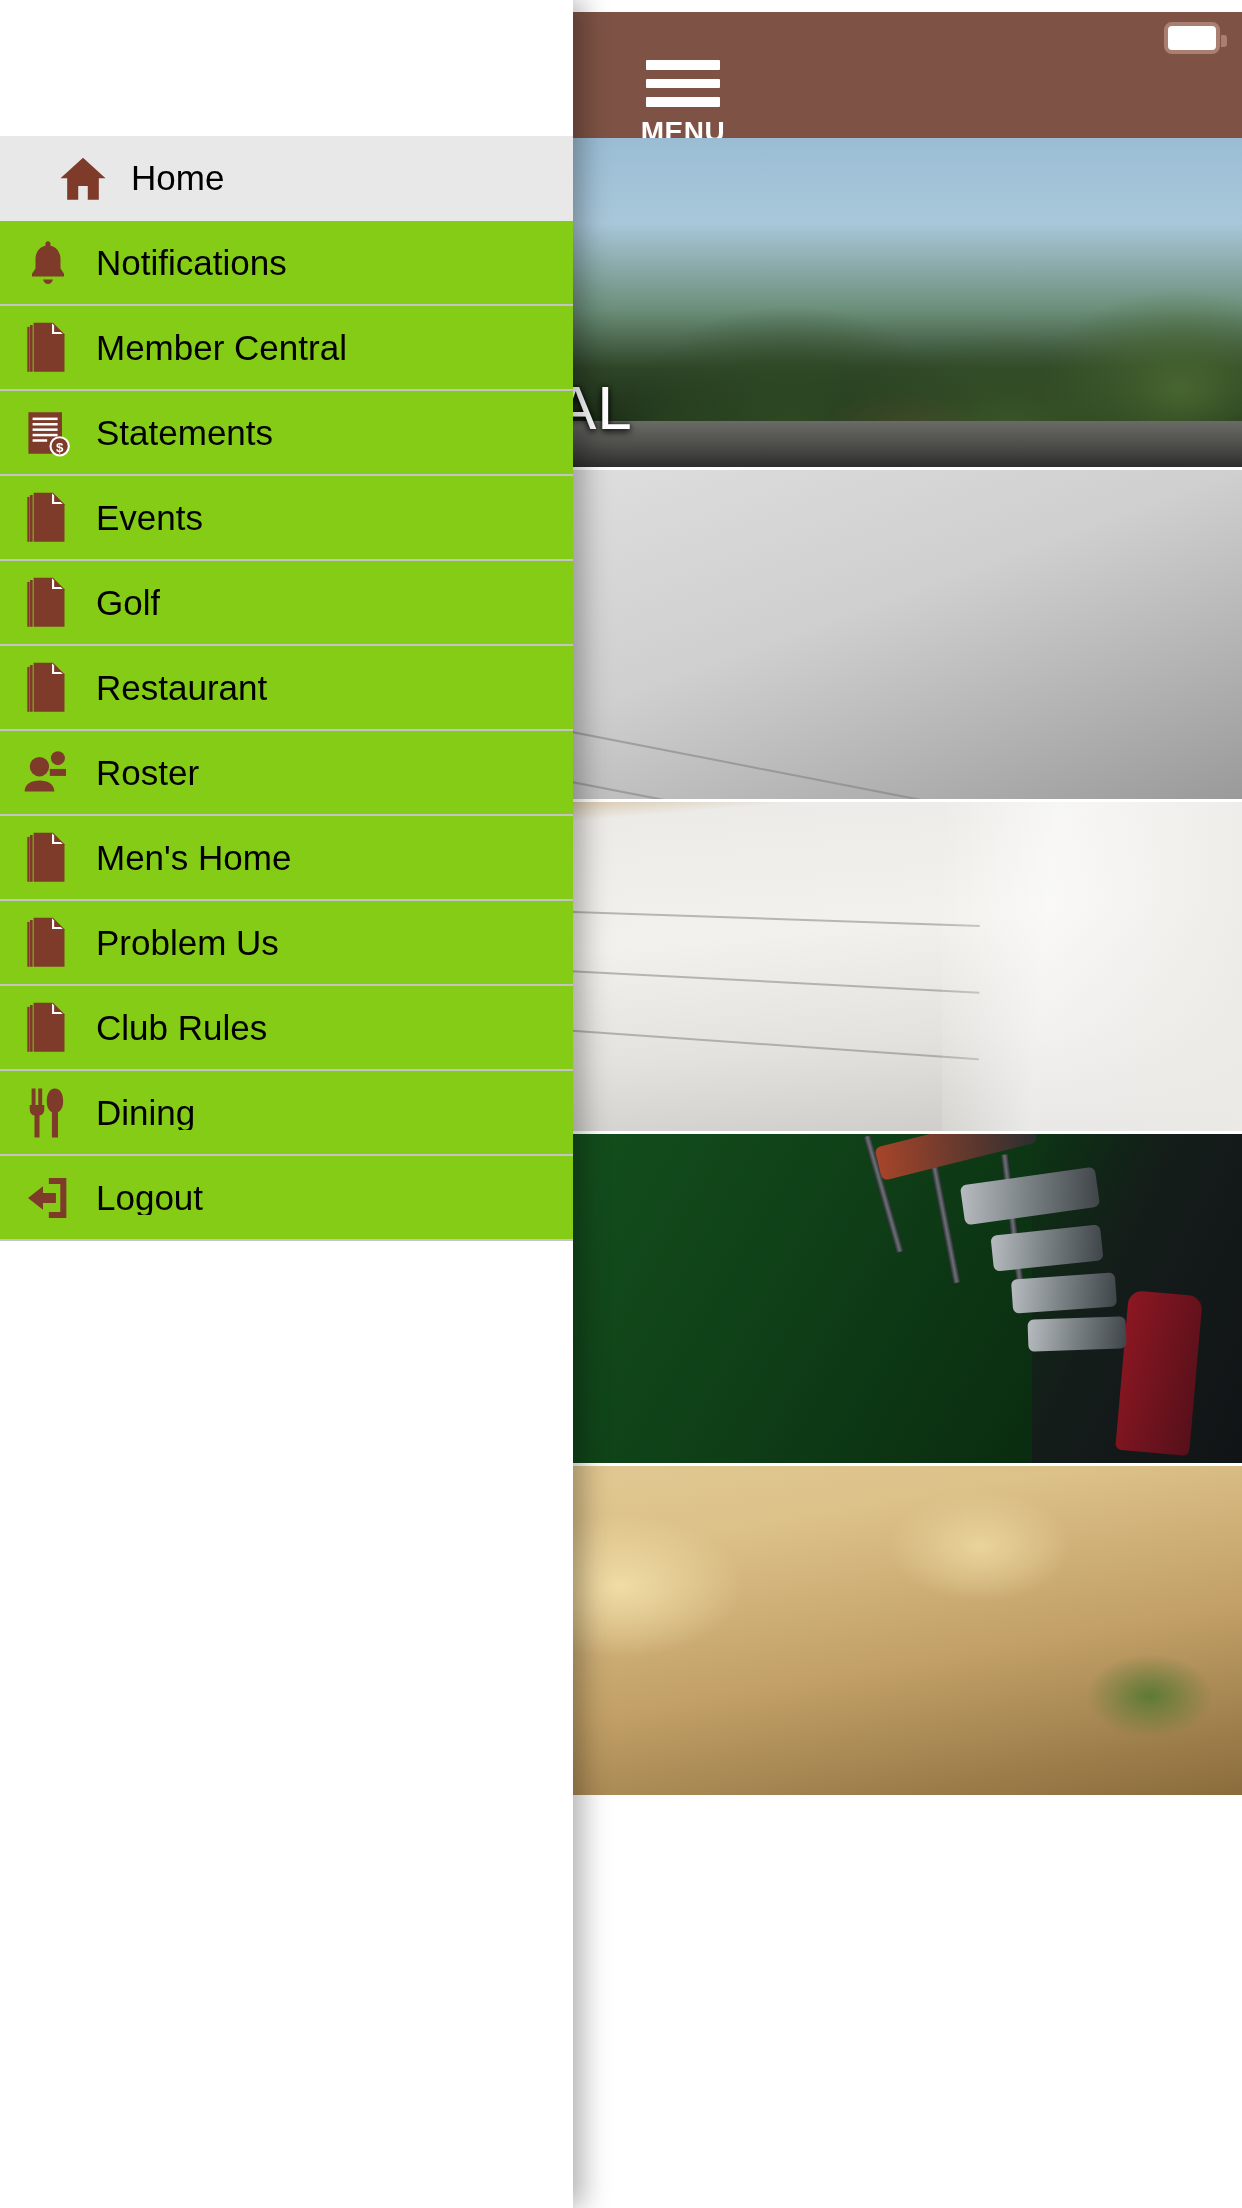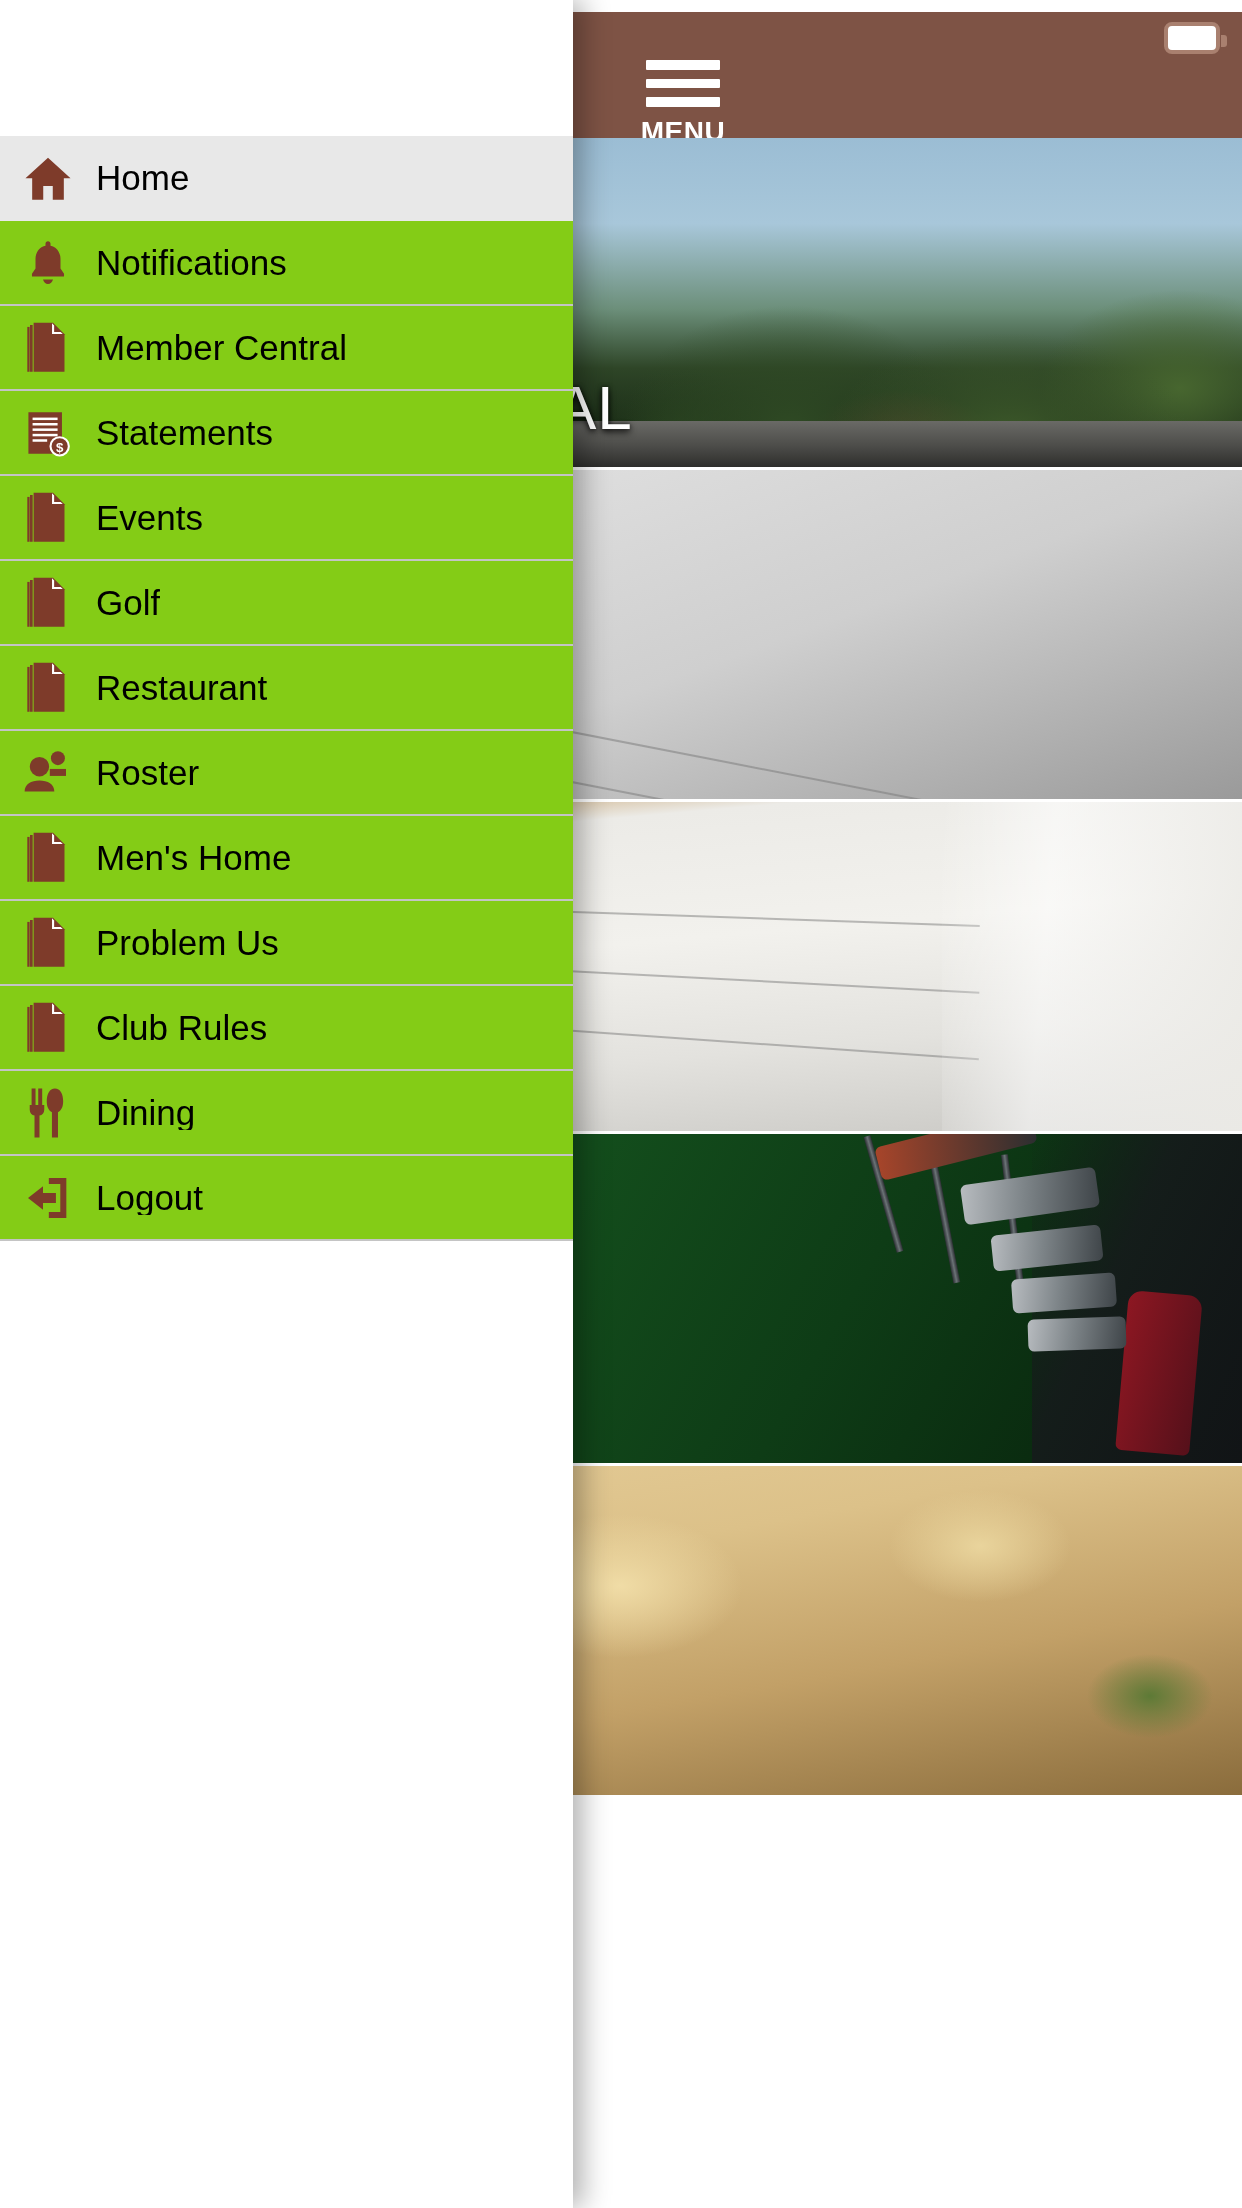--- a/index.html
+++ b/index.html
@@ -160,21 +160,21 @@
   #drawer-header { width: 573px; height: 136px; background: #ffffff; }
 
   .nav-item {
     position: relative;
     display: flex; align-items: center;
     width: 573px; height: 85px;
     background: #84cc16;
     border-bottom: 2px solid #c4c4c4;
   }
   .nav-item.active { background: #e8e8e8; border-bottom-color: transparent; }
-  .nav-item.no-rule { border-bottom-color: transparent; }
+  .nav-item.no-rule { border-bottom-color: transparent; padding-left: 35px; }
 
   .nav-icon {
     width: 96px; min-width: 96px; height: 85px;
     display: flex; align-items: center; justify-content: center;
   }
   .nav-icon svg { display: block; }
   .nav-label {
     font-size: 35px; color: #000000; line-height: 1;
     white-space: nowrap; overflow: hidden;
     font-family: "Liberation Sans", sans-serif;

